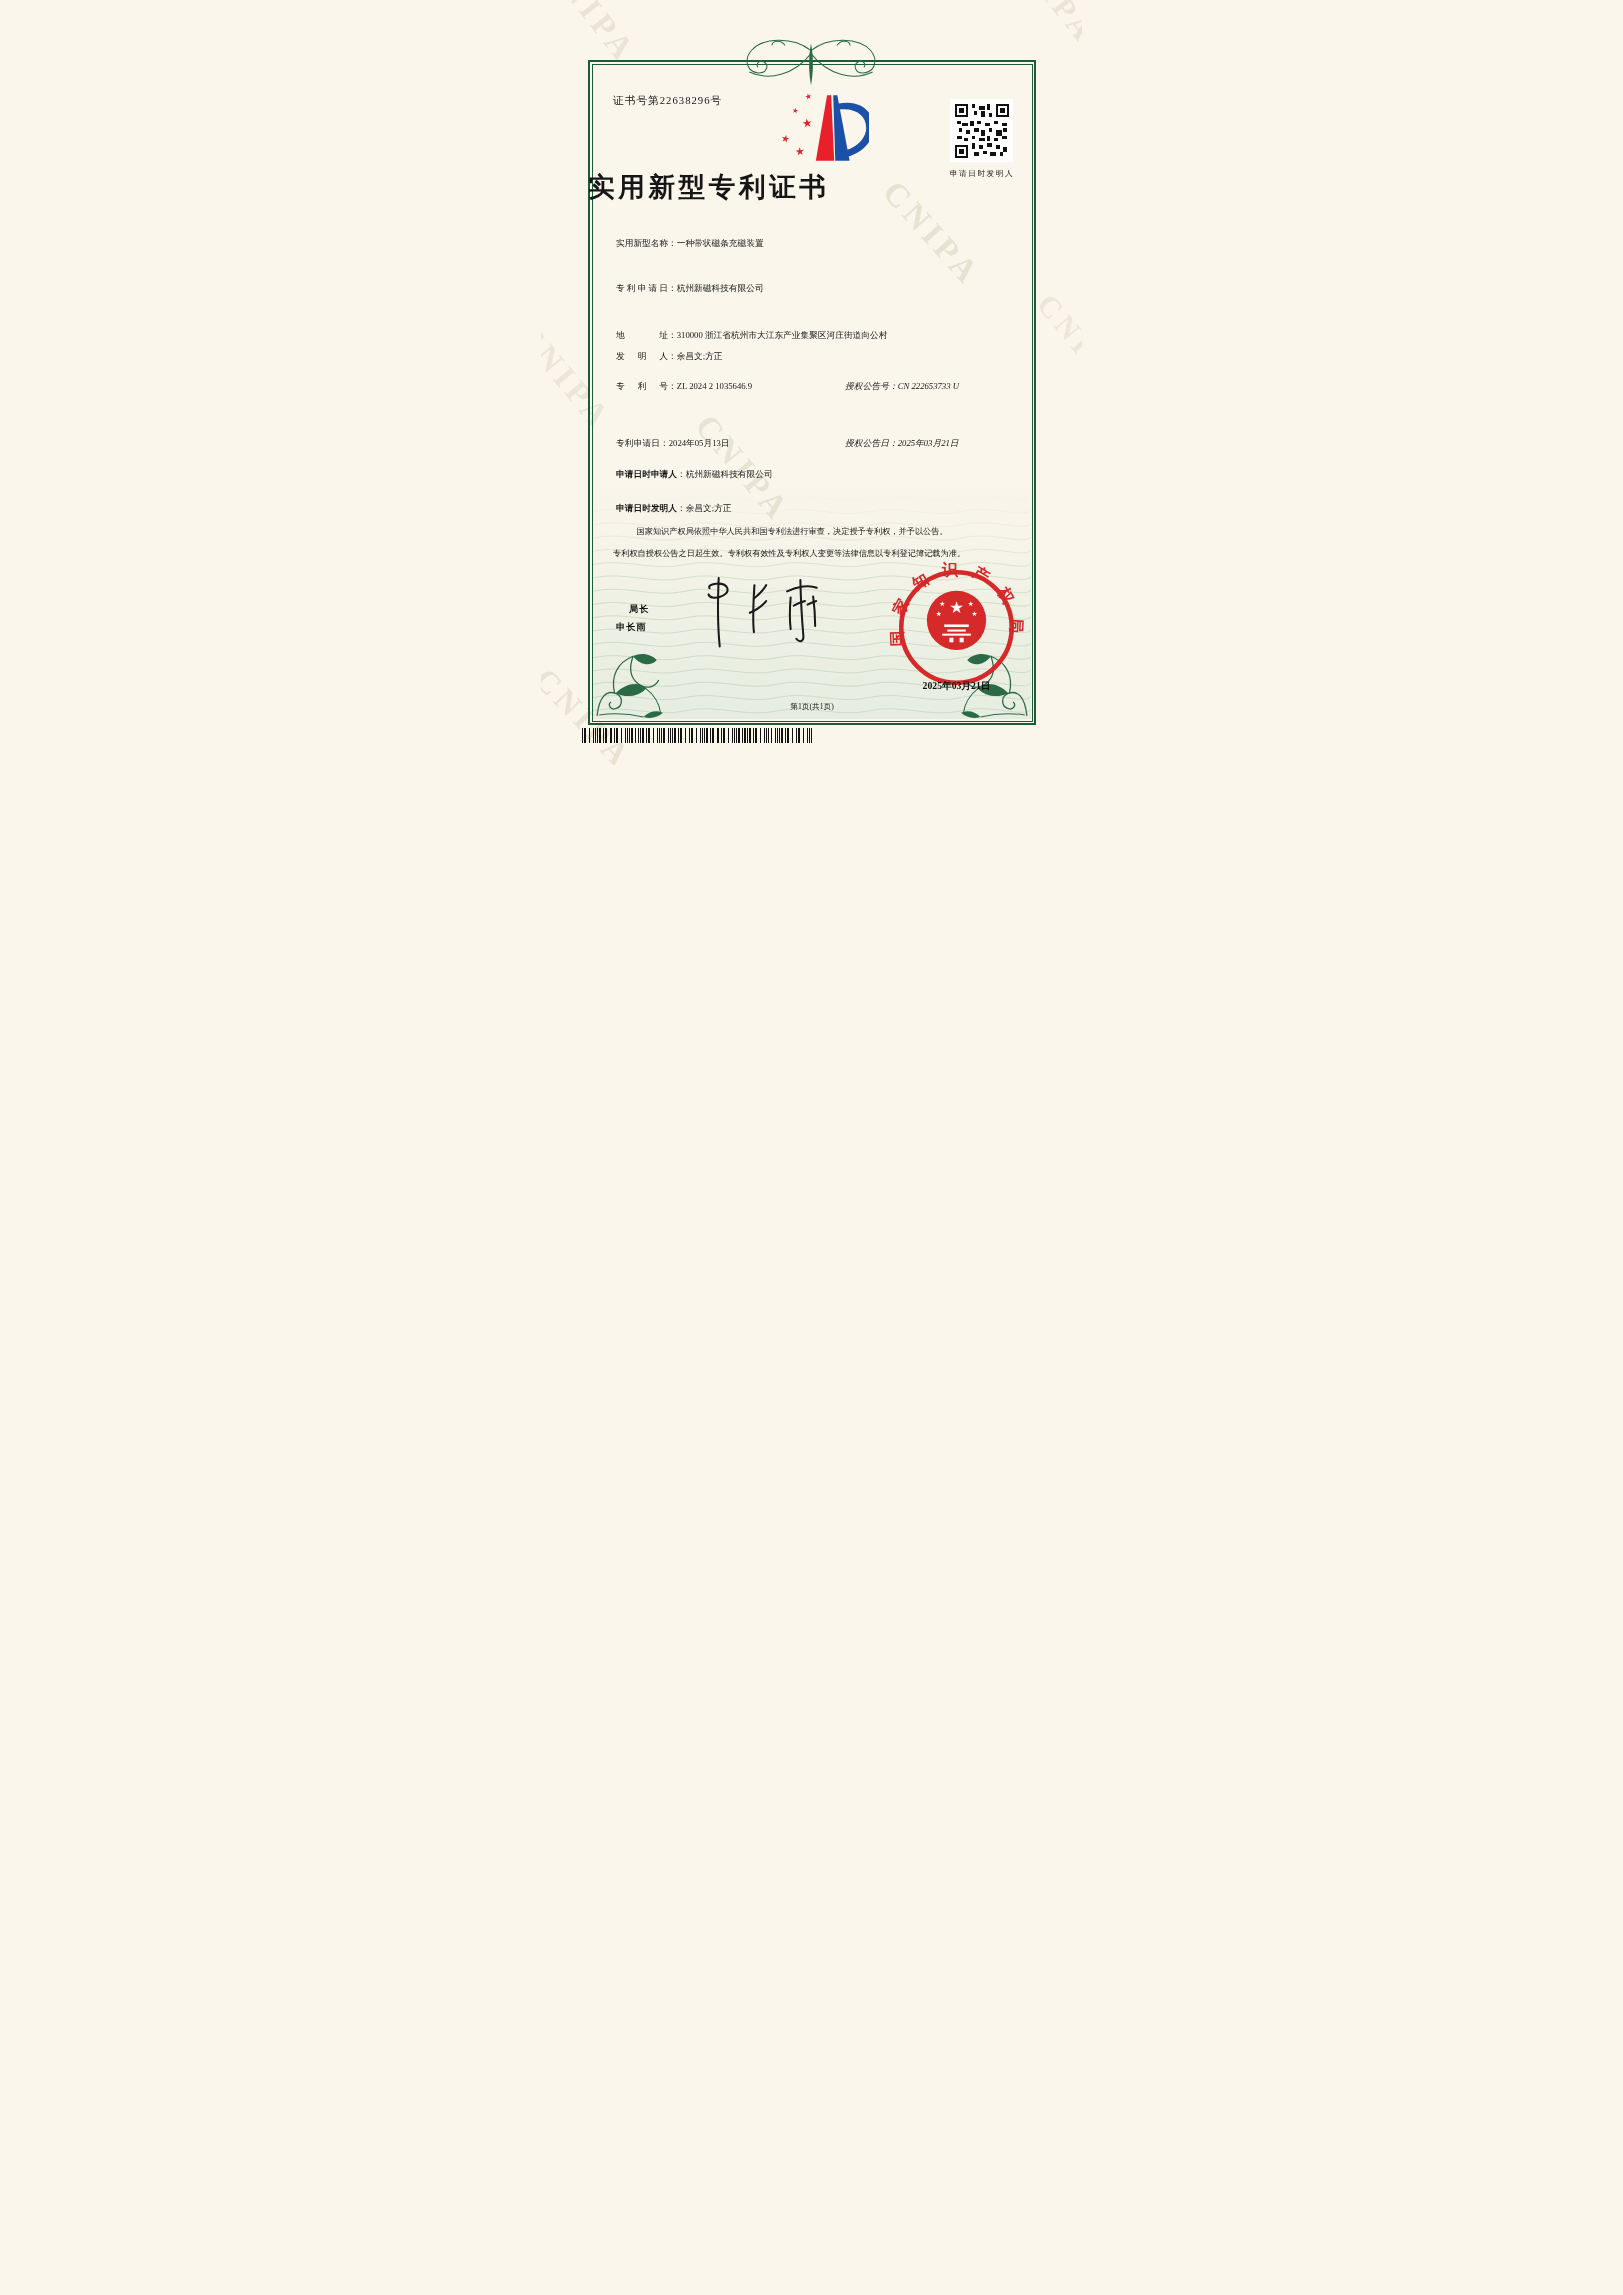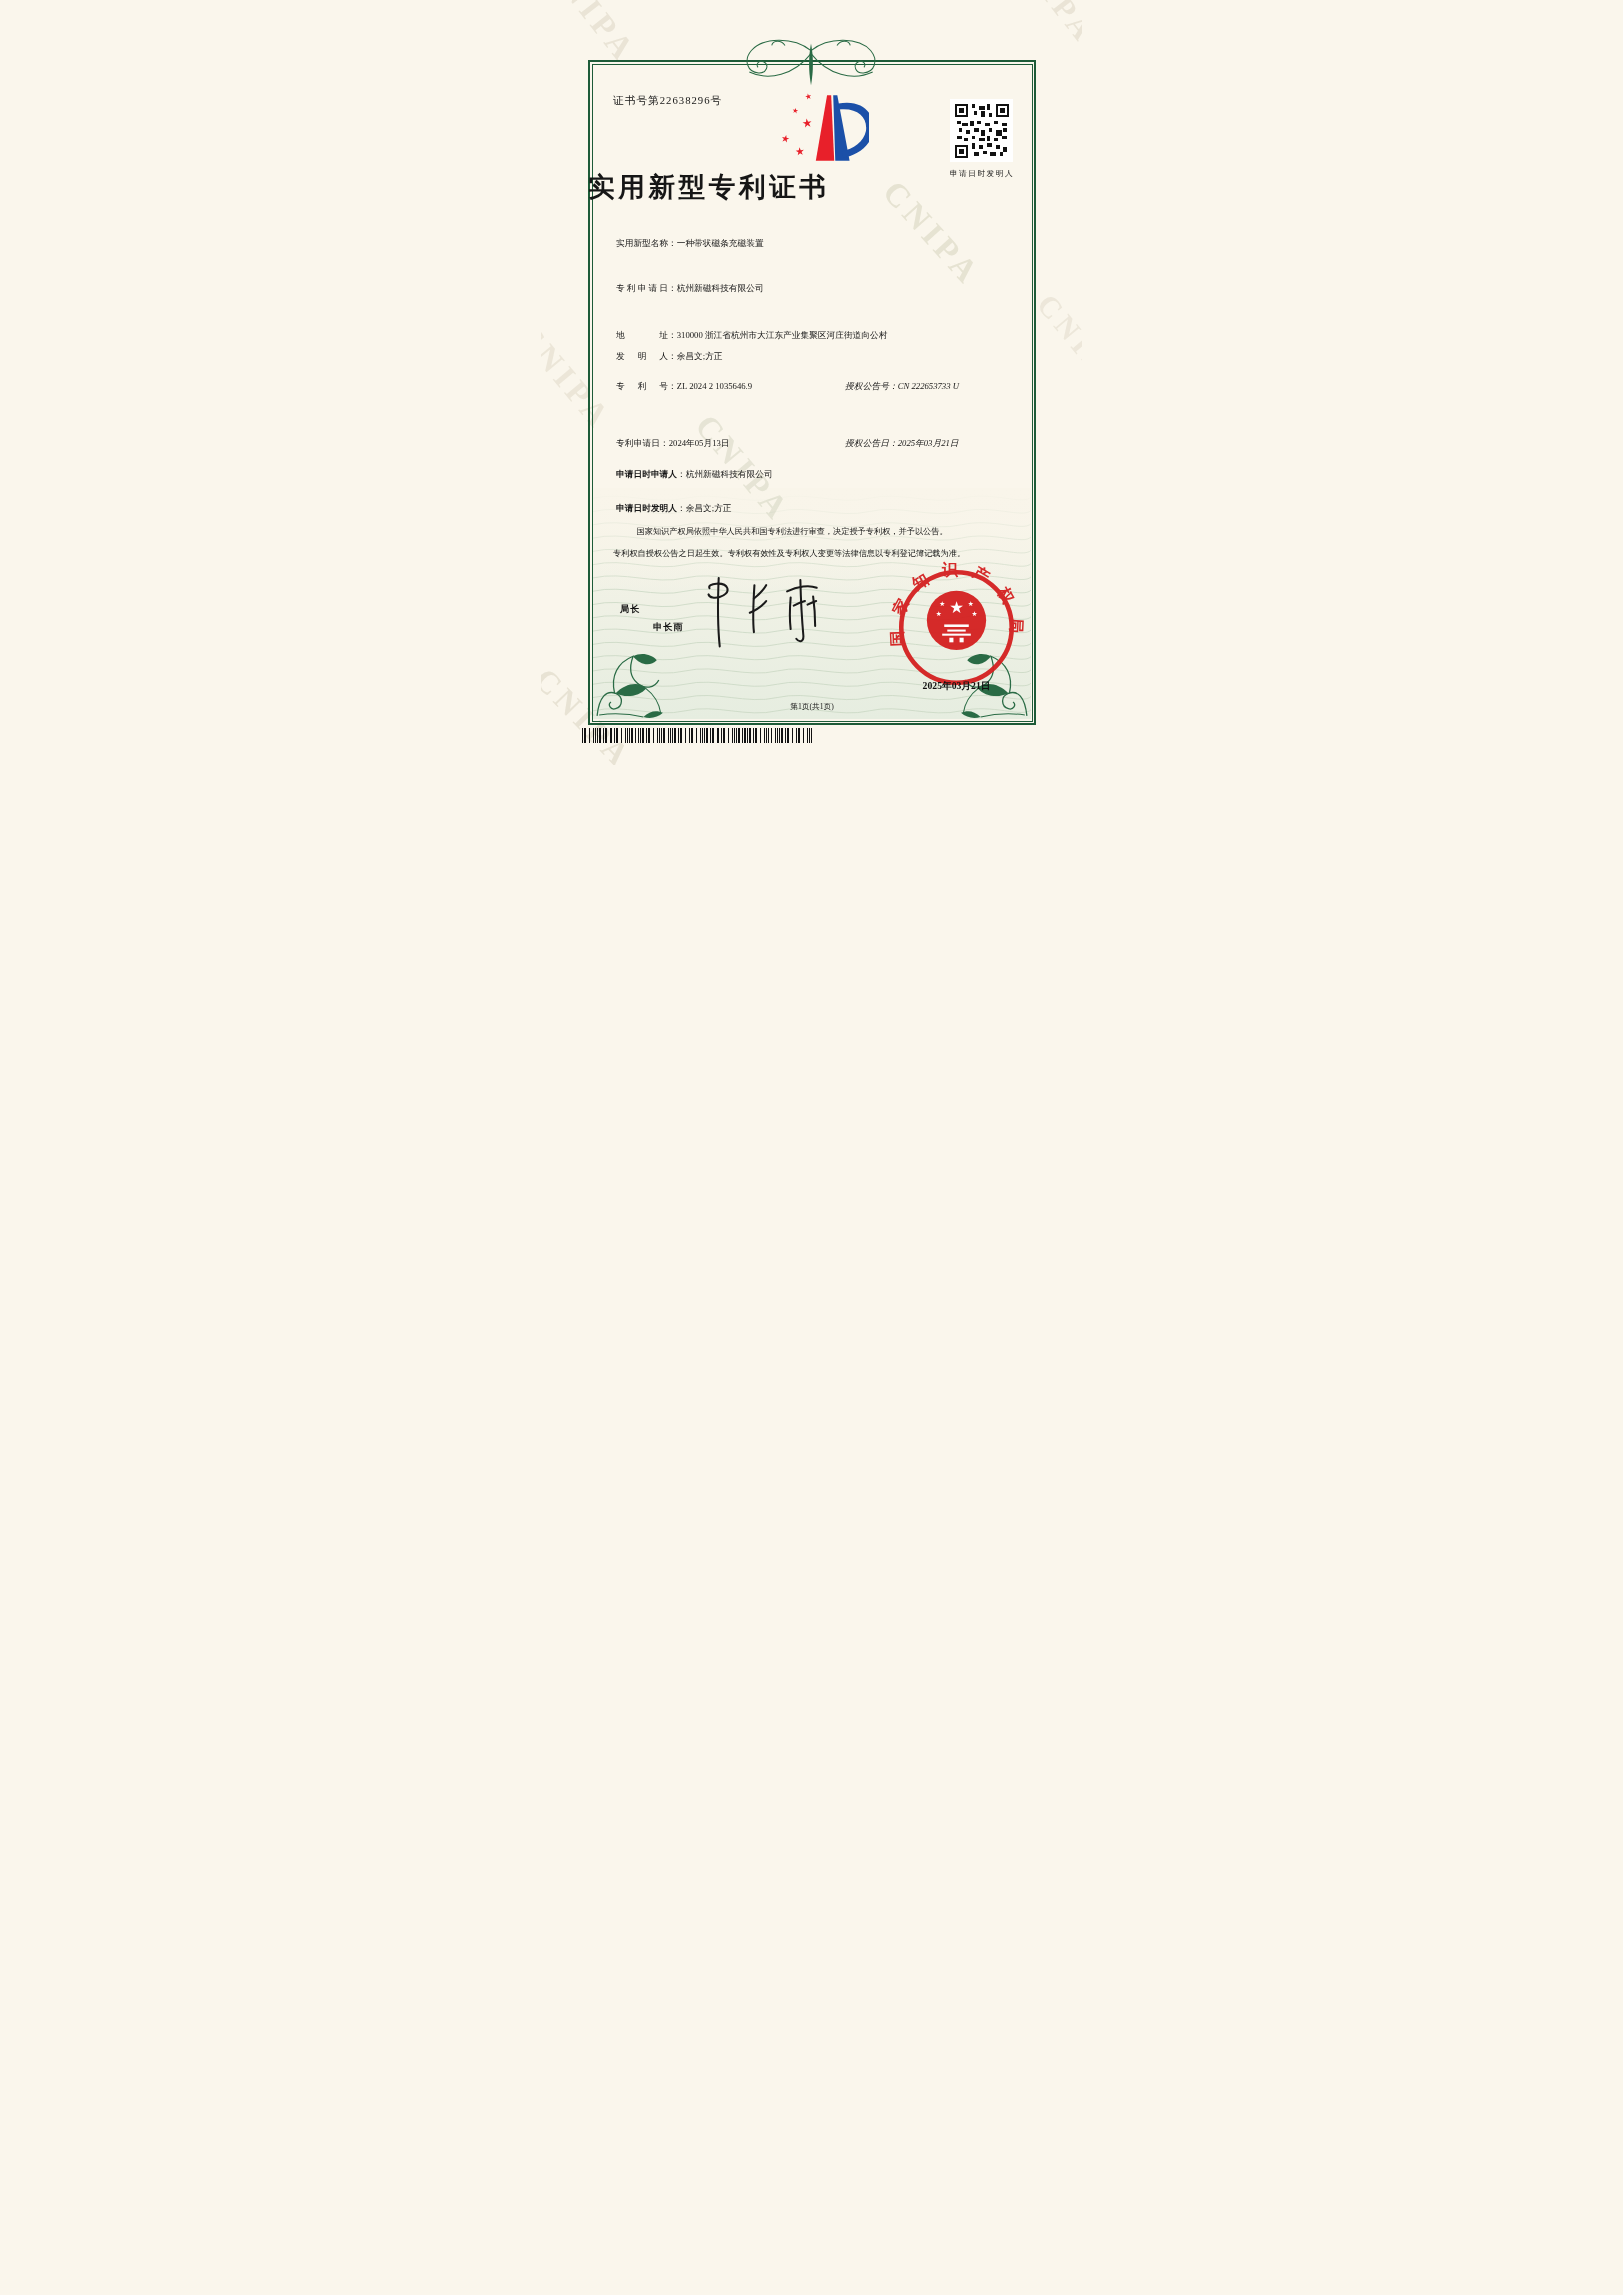--- a/index.html
+++ b/index.html
@@ -36,24 +36,24 @@
          font-weight:800;letter-spacing:3.6px;z-index:4;}
   
   .row{position:absolute;left:75px;font-size:8.7px;white-space:nowrap;z-index:4;}
   .lbl{display:inline-block;width:52px;text-align:justify;text-align-last:justify;
        text-justify:inter-character;}
   .lbl.w5{width:44px;}
   .lbl.w7{width:61px;font-weight:bold;}
   .col2{position:absolute;left:229px;top:0;font-style:italic;}
   .para{position:absolute;left:72px;top:521px;width:404px;font-size:8.2px;line-height:21.5px;z-index:4;}
   .para .l1{padding-left:23.5px;}
-  .sig-title{position:absolute;left:79px;top:603px;font-size:9.2px;font-weight:600;z-index:4;
+  .sig-title{position:absolute;left:88px;top:603px;font-size:9.2px;font-weight:600;z-index:4;
              font-family:Liberation Mono, monospace;letter-spacing:1px;}
   .sig-name{position:absolute;left:75px;top:621px;font-size:9.2px;font-weight:600;z-index:4;
-            font-family:"Liberation Sans","DejaVu Sans",sans-serif;letter-spacing:1px;margin-left:37px;}
+            font-family:"Liberation Sans","DejaVu Sans",sans-serif;letter-spacing:1px;}
   .signature{position:absolute;left:148px;top:576px;width:138px;height:74px;z-index:4;}
   .seal{position:absolute;left:348px;top:560px;width:135px;height:135px;z-index:5;opacity:.95;}
   .seal-date{position:absolute;left:348px;top:680px;width:135px;text-align:center;font-size:9.7px;
              font-weight:600;color:#111;z-index:6;}
   .footer{position:absolute;left:47px;top:702px;width:448px;text-align:center;font-size:7.7px;z-index:4;}
   .barcode{position:absolute;left:41px;top:728px;width:231px;height:15.3px;z-index:4;
     background:repeating-linear-gradient(90deg,#111 0 1px,transparent 1px 2px,#111 2px 3.6px,
       transparent 3.6px 4.6px,#111 4.6px 5.1px,transparent 5.1px 6.6px,#111 6.6px 8.2px,transparent 8.2px 10.7px);}
 </style>
 </head>

